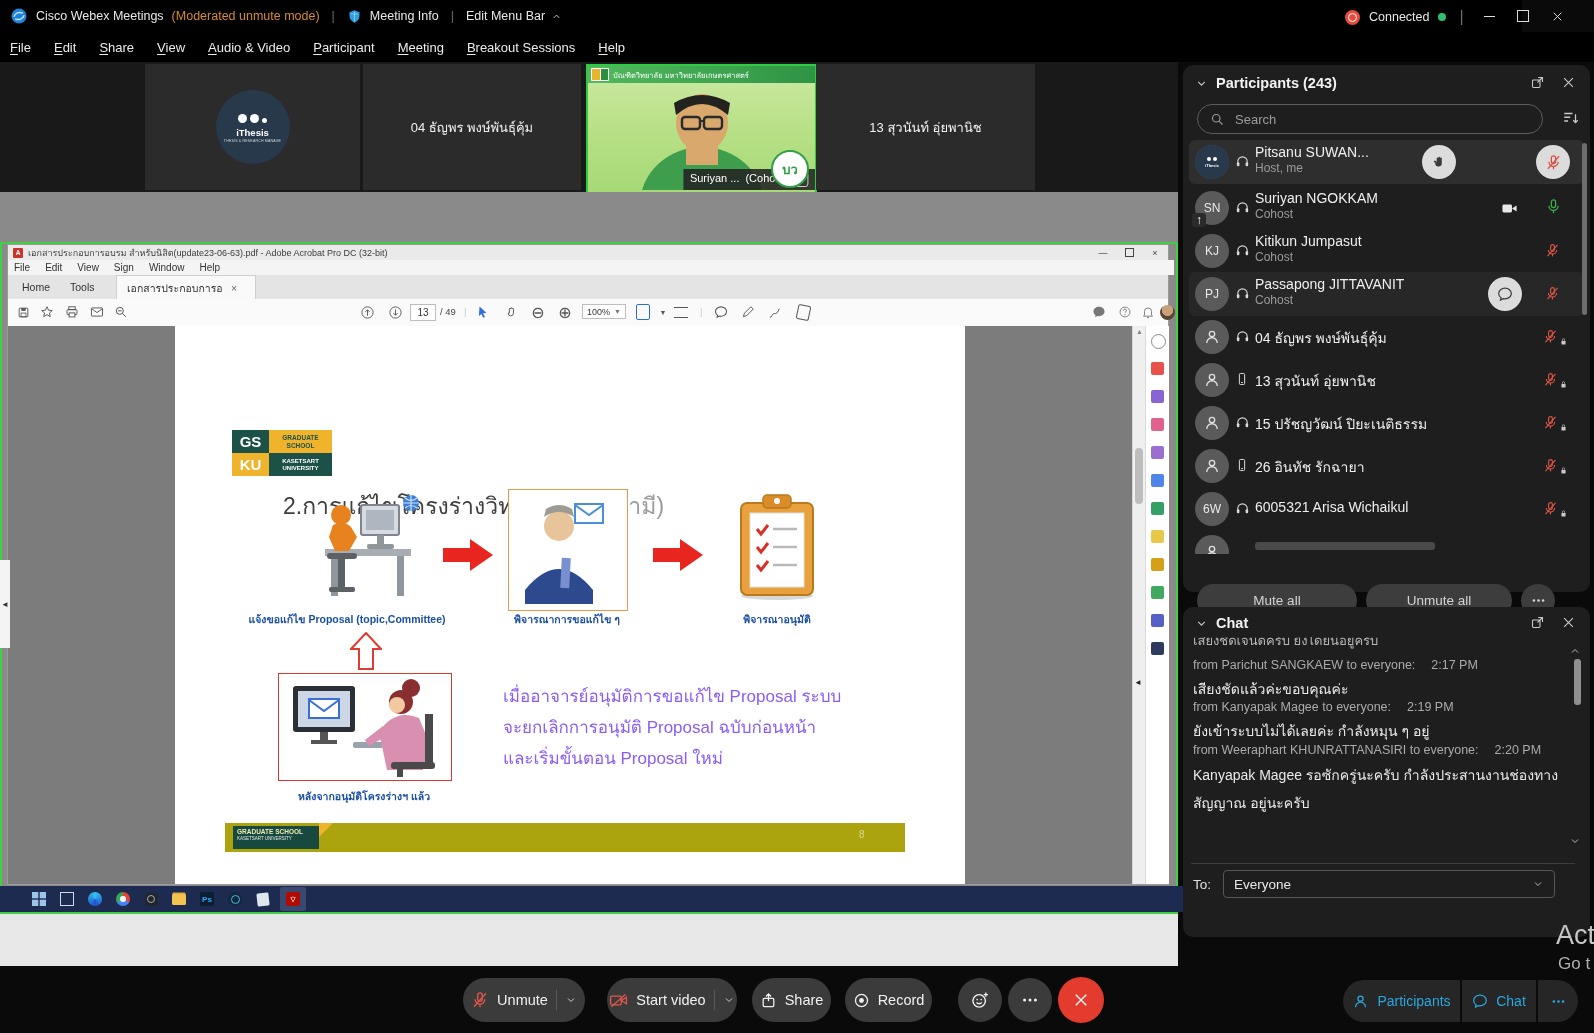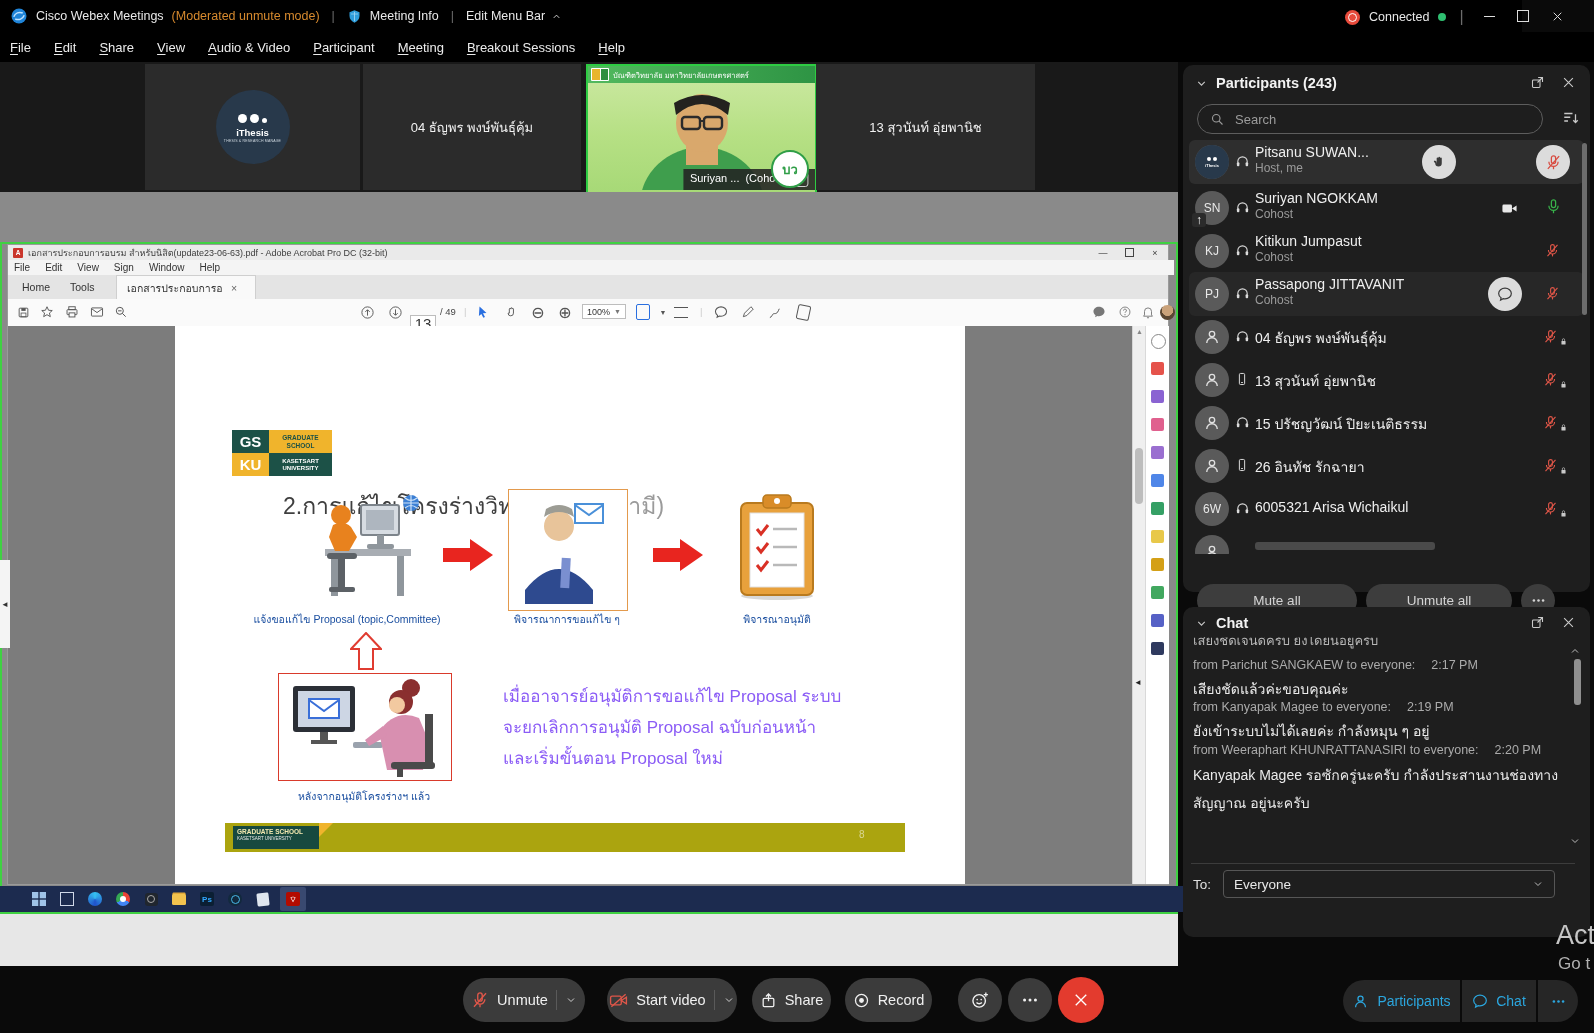--- a/index.html
+++ b/index.html
@@ -42,39 +42,39 @@
   .acrobat{left:8px;top:245px;width:1160px;height:639px;background:#f0f0f0;box-shadow:0 0 0 1px #9a9a9a;}
   .ac-titlebar{position:absolute;left:0;top:0;width:100%;height:15px;background:#eaeaea;display:flex;align-items:center;font-size:9px;color:#3c3c3c;gap:5px;padding-left:5px;box-sizing:border-box;}
   .ac-ico{width:10px;height:10px;background:#c9352b;color:#fff;font-size:6.5px;font-weight:bold;display:flex;align-items:center;justify-content:center;border-radius:1px;}
   .ac-ctrl{position:absolute;top:0;height:15px;display:flex;align-items:center;justify-content:center;width:26px;color:#444;font-size:9px;}
   .ac-menubar{position:absolute;left:0;top:15px;width:100%;height:15px;background:#f4f4f4;display:flex;align-items:center;gap:15px;padding-left:6px;font-size:10px;color:#333;}
   .ac-tabs{position:absolute;left:0;top:30px;width:100%;height:24px;background:#e4e4e4;font-size:10.5px;color:#333;}
   .ac-tab{position:absolute;top:0;height:24px;display:flex;align-items:center;padding:0 10px;}
   .ac-tab.doc{background:#f9f9f9;border:1px solid #cfcfcf;border-bottom:none;gap:8px;}
   .ac-toolbar{position:absolute;left:0;top:54px;width:100%;height:27px;background:#fafafa;border-bottom:1px solid #cccccc;color:#4a4a4a;}
   .tbi{position:absolute;top:4px;width:18px;height:18px;display:flex;align-items:center;justify-content:center;color:#555;}
-  .pagebox{position:absolute;top:5px;width:24px;height:15px;border:1px solid #bdbdbd;background:#fff;font-size:15px;display:flex;align-items:center;justify-content:center;color:#333;margin-top:11px;}
+  .pagebox{position:absolute;top:5px;width:24px;height:15px;border:1px solid #bdbdbd;background:#fff;font-size:10px;display:flex;align-items:center;justify-content:center;color:#333;}
   .tbtxt{position:absolute;top:7px;font-size:9.5px;color:#444;}
   .zoombox{position:absolute;top:5px;width:44px;height:15px;border:1px solid #bdbdbd;background:#fff;font-size:9px;display:flex;align-items:center;justify-content:space-between;padding:0 4px;color:#333;box-sizing:border-box;}
   .ac-doc{position:absolute;left:0;top:81px;width:1124px;height:558px;background:#7c7c7c;overflow:hidden;}
   .page{position:absolute;left:167px;top:0;width:790px;height:558px;background:#fff;}
   .ac-scroll{position:absolute;left:1124px;top:81px;width:13px;height:558px;background:#efefef;border-left:1px solid #d6d6d6;}
   .ac-scroll .thumb{position:absolute;left:2px;top:122px;width:8px;height:56px;background:#bdbdbd;border-radius:4px;}
   .ac-tools{position:absolute;left:1137px;top:81px;width:23px;height:558px;background:#fff;border-left:1px solid #d9d9d9;}
   .ac-tools .ti{position:absolute;left:5px;width:13px;height:13px;border-radius:2px;}
   
   .gsku{position:absolute;left:57px;top:104px;width:100px;height:46px;display:grid;grid-template-columns:37px 63px;grid-template-rows:23px 23px;}
   .gsku div{display:flex;align-items:center;justify-content:center;text-align:center;font-weight:bold;}
   .c-gs{background:#1c5147;color:#fff;font-size:15px;}
   .c-grad{background:#f0b42c;color:#1c5147;font-size:6.5px;line-height:7.5px;width:63px;box-sizing:border-box;padding:0 6px;}
   .c-ku{background:#f0b42c;color:#fff;font-size:15px;}
   .c-univ{background:#1c5147;color:#fff;font-size:6px;line-height:7px;width:63px;box-sizing:border-box;padding:0 5px;}
   .slide-title{position:absolute;left:108px;top:162px;font-size:23px;color:#3f3f3f;}
   .slide-title .note{color:#9b9b9b;}
-  .sl-label{position:absolute;color:#1b4fa0;font-size:10.5px;text-align:center;}
+  .sl-label{position:absolute;color:#1b4fa0;font-size:10.5px;text-align:center;font-weight:bold;}
   .sl-body{position:absolute;left:328px;top:355px;font-size:17px;color:#8b5cf6;line-height:31px;}
   .redbox{position:absolute;border:1.5px solid #d93a2b;background:#fff;}
   .olivebar{position:absolute;left:50px;top:497px;width:680px;height:29px;background:#aba40f;}
   .olivelogo{position:absolute;left:8px;top:3px;width:86px;height:23px;background:#17493f;color:#fff;padding:2px 4px;box-sizing:border-box;}
   .olivelogo .l1{font-size:6.5px;font-weight:bold;color:#f3e9b0;}
   .olivelogo .l2{font-size:4.5px;color:#e8e8e8;margin-top:1px;}
   .olivetri{position:absolute;left:94px;top:0;width:0;height:0;border-left:14px solid #f0b42c;border-bottom:14px solid transparent;}
   .pageno{position:absolute;left:634px;top:6px;color:rgba(255,255,255,.55);font-size:10px;}
   
   .taskbar{left:0;top:886px;width:1408px;height:26px;background:#1c2b4f;}

